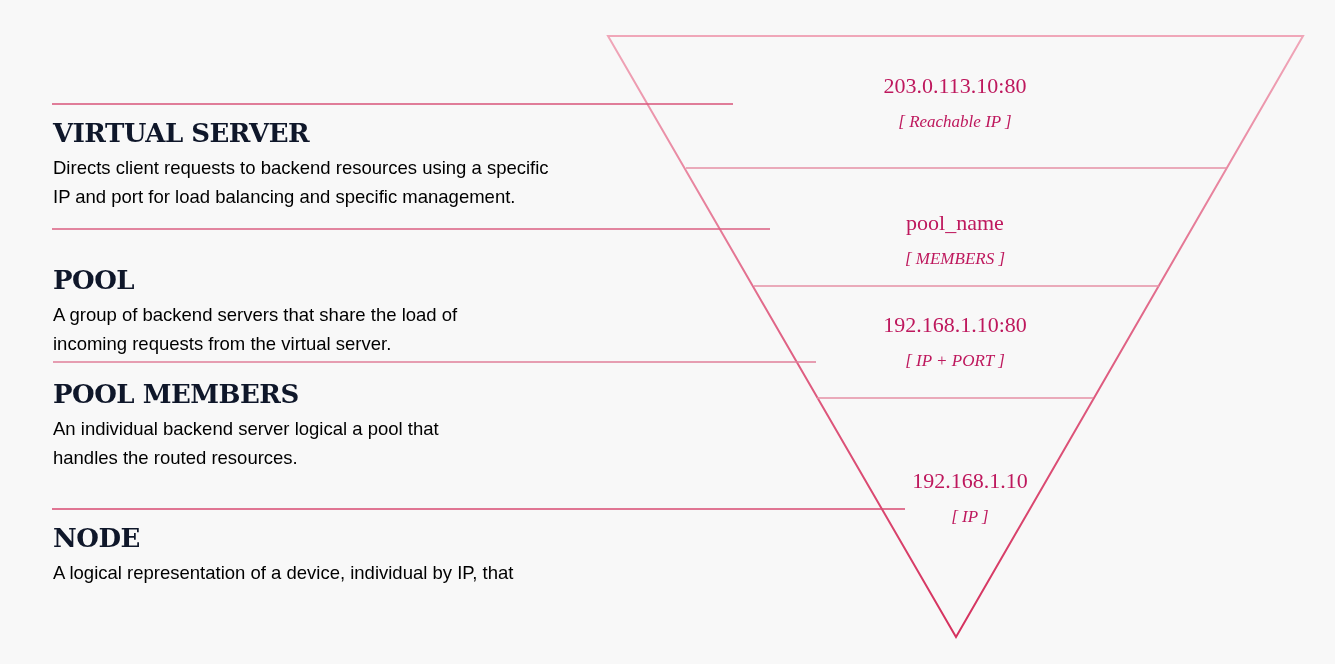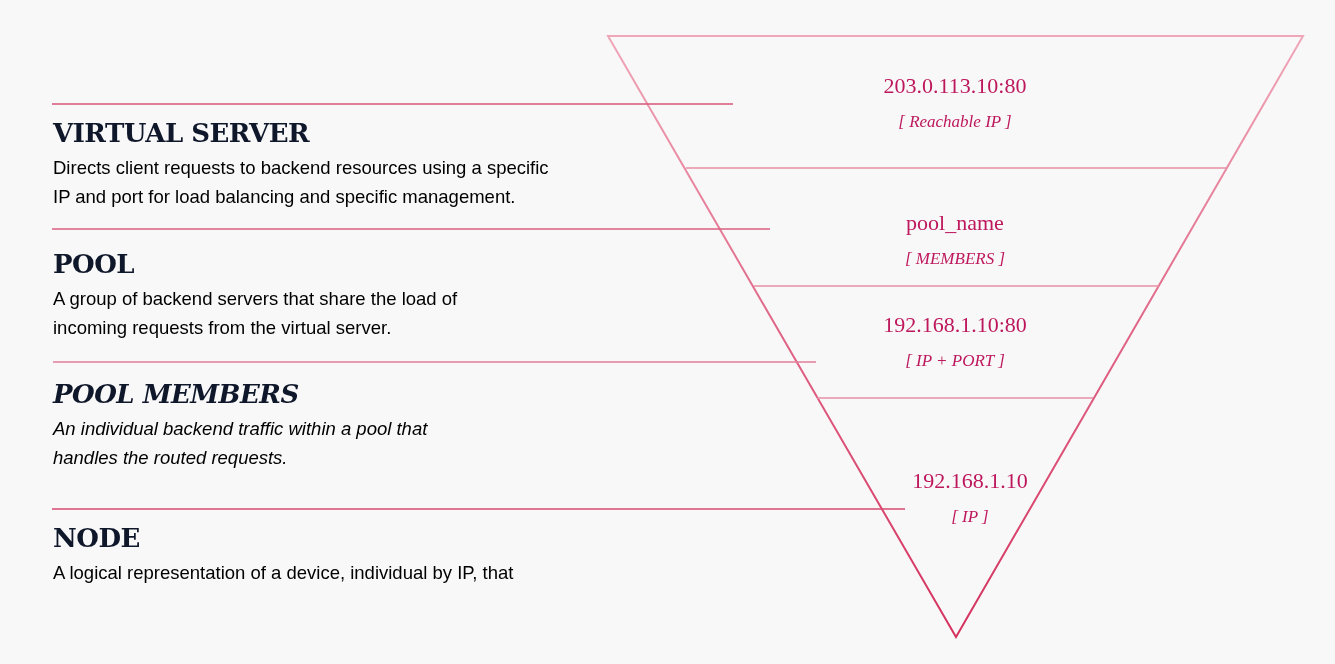--- a/index.html
+++ b/index.html
@@ -49,33 +49,33 @@
 </svg>
 
 <div class="section" style="top:117px;">
   <h2>VIRTUAL SERVER</h2>
   <p>
     <span>Directs client requests to backend resources using a specific</span><br>
     <span>IP and port for load balancing and specific management.</span>
   </p>
 </div>
 
-<div class="section" style="top:248px;">
+<div class="section" style="top:264px;">
   <h2>POOL</h2>
   <p>
     <span>A group of backend servers that share the load of</span><br>
     <span>incoming requests from the virtual server.</span>
   </p>
 </div>
 
-<div class="section" style="top:378px;font-style:italic;">
+<div class="section" style="top:378px;">
   <h2>POOL MEMBERS</h2>
   <p>
-    <span>An individual backend traffic within a pool that</span><br>
-    <span>handles the routed requests.</span>
+    <span>An individual backend server logical a pool that</span><br>
+    <span>handles the routed resources.</span>
   </p>
 </div>
 
 <div class="section" style="top:522px;">
   <h2>NODE</h2>
   <p>
     <span>A logical representation of a device, individual by IP, that</span><br>
   </p>
 </div>
 

